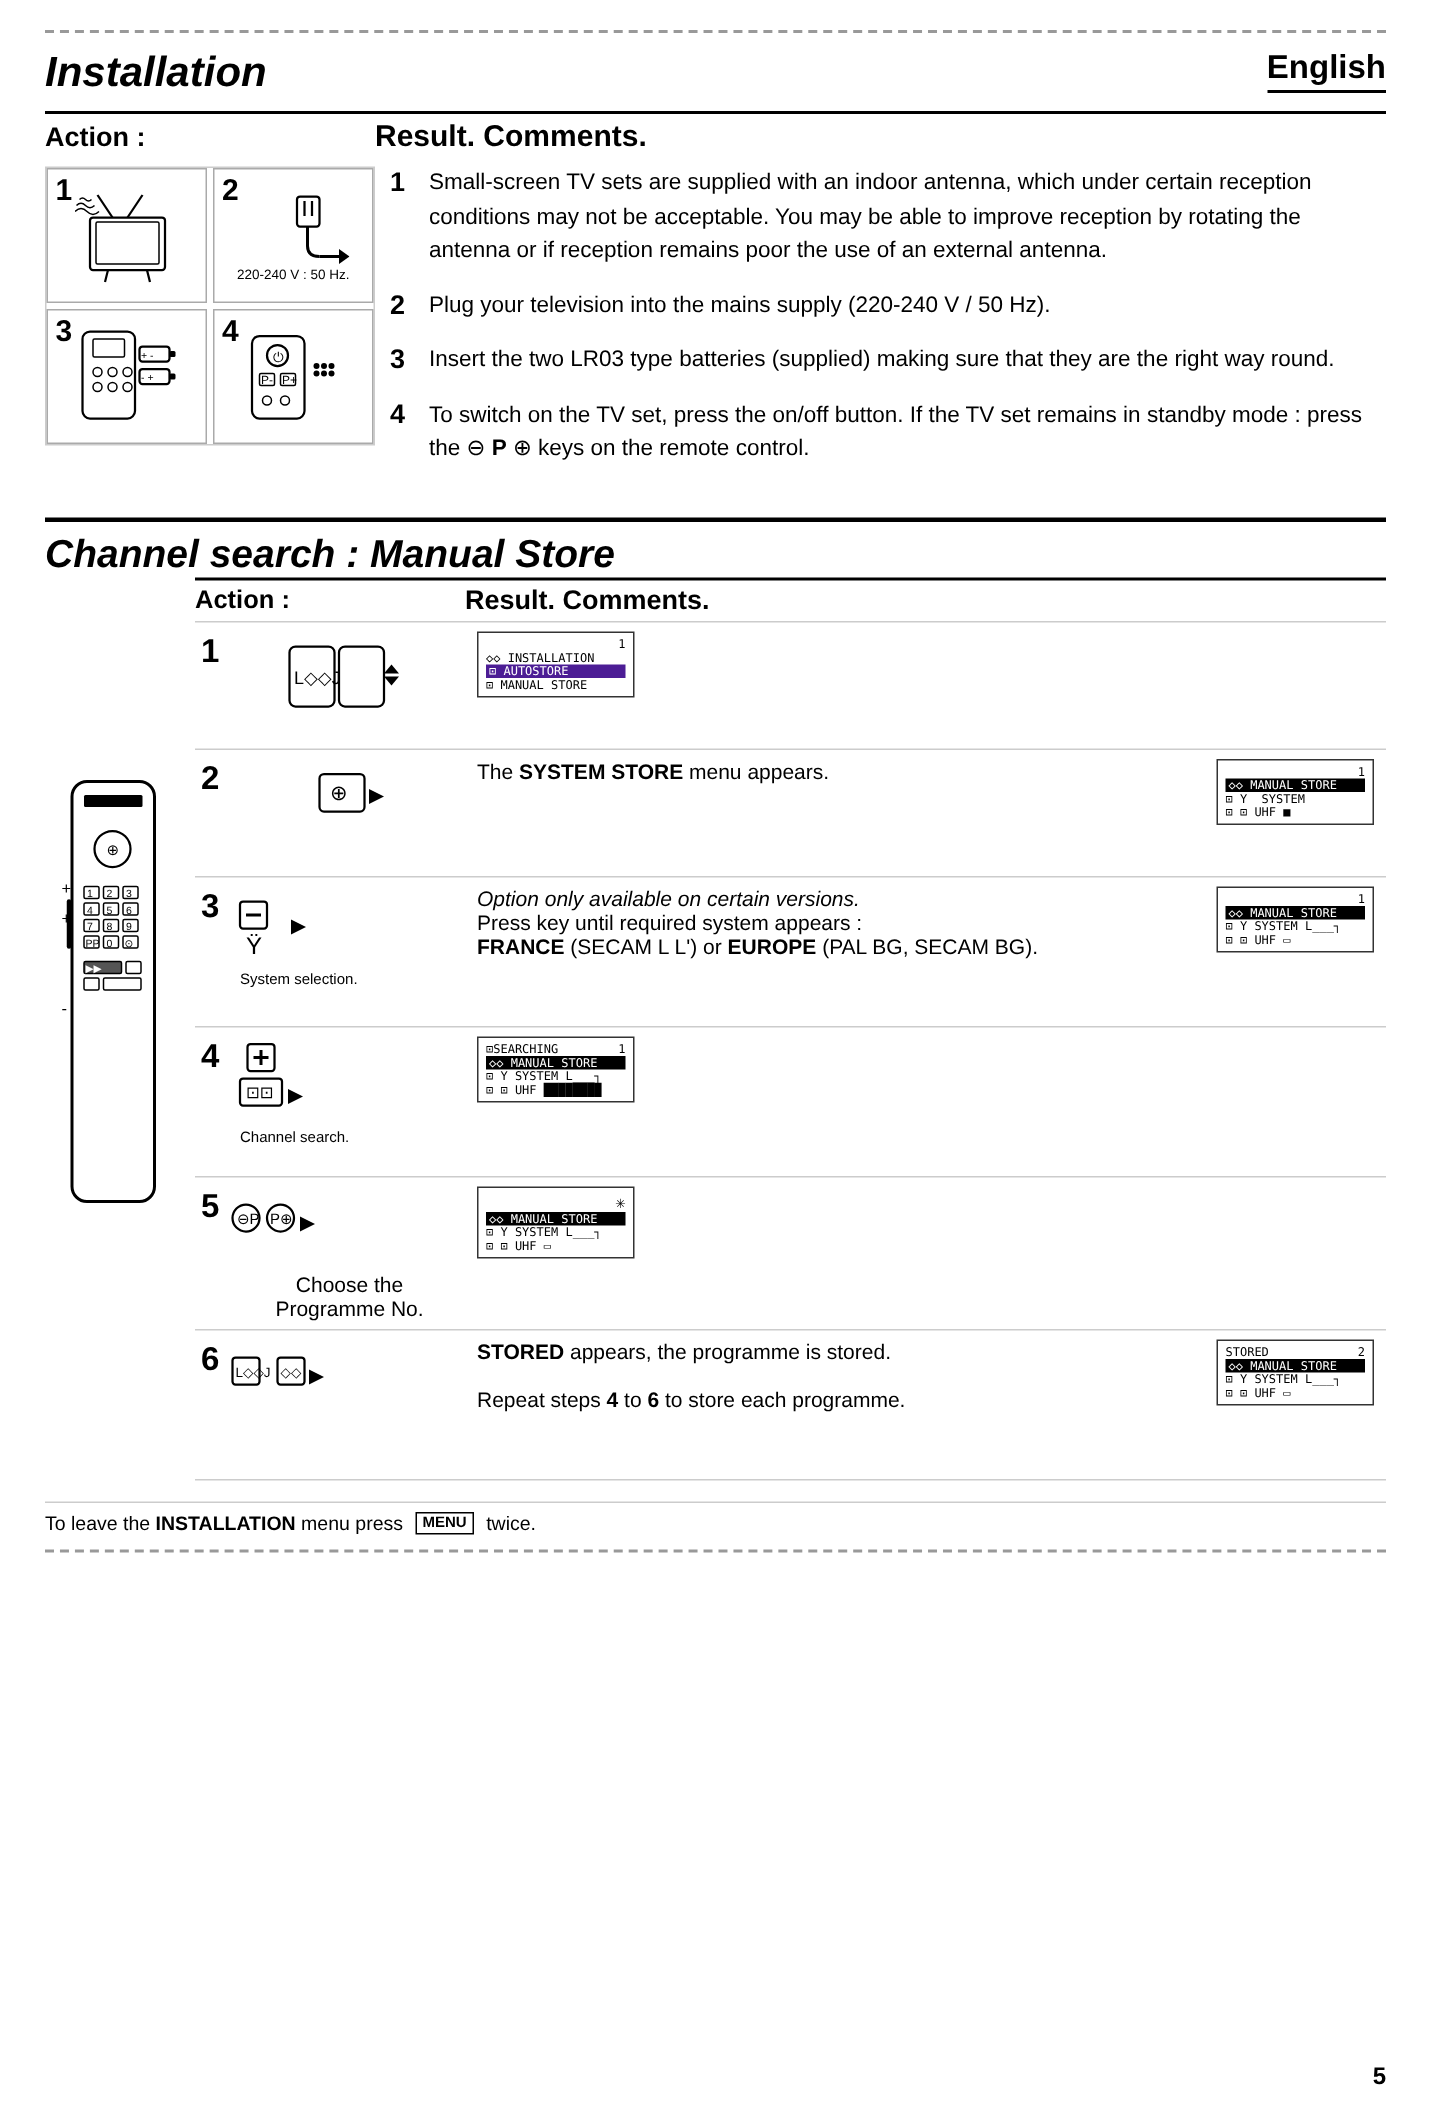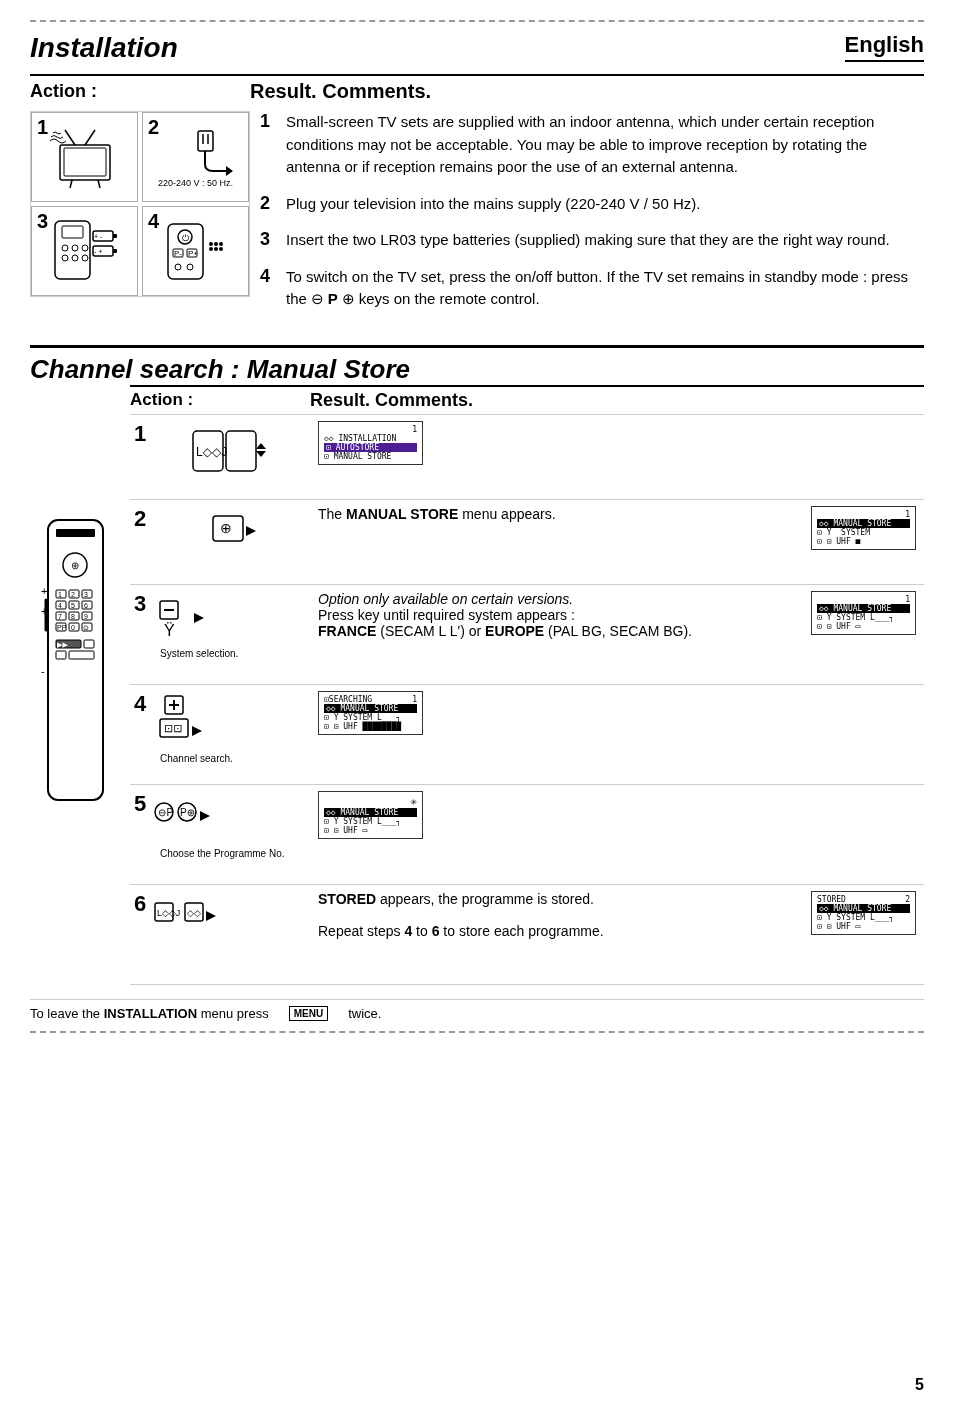--- a/index.html
+++ b/index.html
@@ -149,21 +149,21 @@
     }
 
     
     .bottom-note {
       margin-top: 14px;
       border-top: 1px solid #ccc;
       padding-top: 6px;
       font-size: 13px;
       display: flex;
       align-items: center;
-      gap: 20px;
+      gap: 8px;
     }
     .page-num {
       position: absolute;
       bottom: 20px;
       right: 30px;
       font-size: 16px;
       font-weight: bold;
     }
   </style>
 </head>
@@ -394,21 +394,21 @@
 
               <rect x="15" y="10" width="30" height="25" rx="3" fill="none" stroke="#000" stroke-width="1.5"></rect>
               <text x="22" y="27" font-size="14">⊕</text>
 
               <polygon points="48,20 58,25 48,30" fill="#000"></polygon>
             </svg>
           </div>
         </div>
         <div style="flex:1; display:flex; align-items:flex-start; padding:6px 8px; gap:6px;">
           <div style="flex:1;">
-            The <strong>MANUAL STORE</strong> menu appears.
+            The <strong>SYSTEM STORE</strong> menu appears.
           </div>
           <div class="screen-box">
             <div style="text-align:right; font-size:8px;">1</div>
             <div style="font-size:8px; background:#000; color:#fff; padding:0 2px;">◇◇ MANUAL STORE</div>
             <div style="font-size:8px;">⊡ Y&nbsp; SYSTEM</div>
             <div style="font-size:8px;">⊡ ⊡ UHF ■</div>
           </div>
         </div>
       </div>
 
@@ -482,21 +482,21 @@
 
               <rect x="5" y="12" width="18" height="18" rx="10" fill="none" stroke="#000" stroke-width="1.5"></rect>
               <text x="8" y="25" font-size="10">⊖P</text>
 
               <rect x="28" y="12" width="18" height="18" rx="10" fill="none" stroke="#000" stroke-width="1.5"></rect>
               <text x="30" y="25" font-size="10">P⊕</text>
 
               <polygon points="50,20 60,25 50,30" fill="#000"></polygon>
             </svg>
           </div>
-          <div style="font-size:10px; text-align:center; padding-left:26px;">Choose the Programme No.</div>
+          <div style="font-size:14px; text-align:center; padding-left:26px;">Choose the Programme No.</div>
         </div>
         <div style="flex:1; display:flex; align-items:flex-start; padding:6px 8px; gap:6px;">
           <div class="screen-box">
             <div style="font-size:11px; text-align:right;">✳</div>
             <div style="font-size:8px; background:#000; color:#fff; padding:0 2px;">◇◇ MANUAL STORE</div>
             <div style="font-size:8px;">⊡ Y SYSTEM L___┐</div>
             <div style="font-size:8px;">⊡ ⊡ UHF ▭</div>
           </div>
         </div>
       </div>

